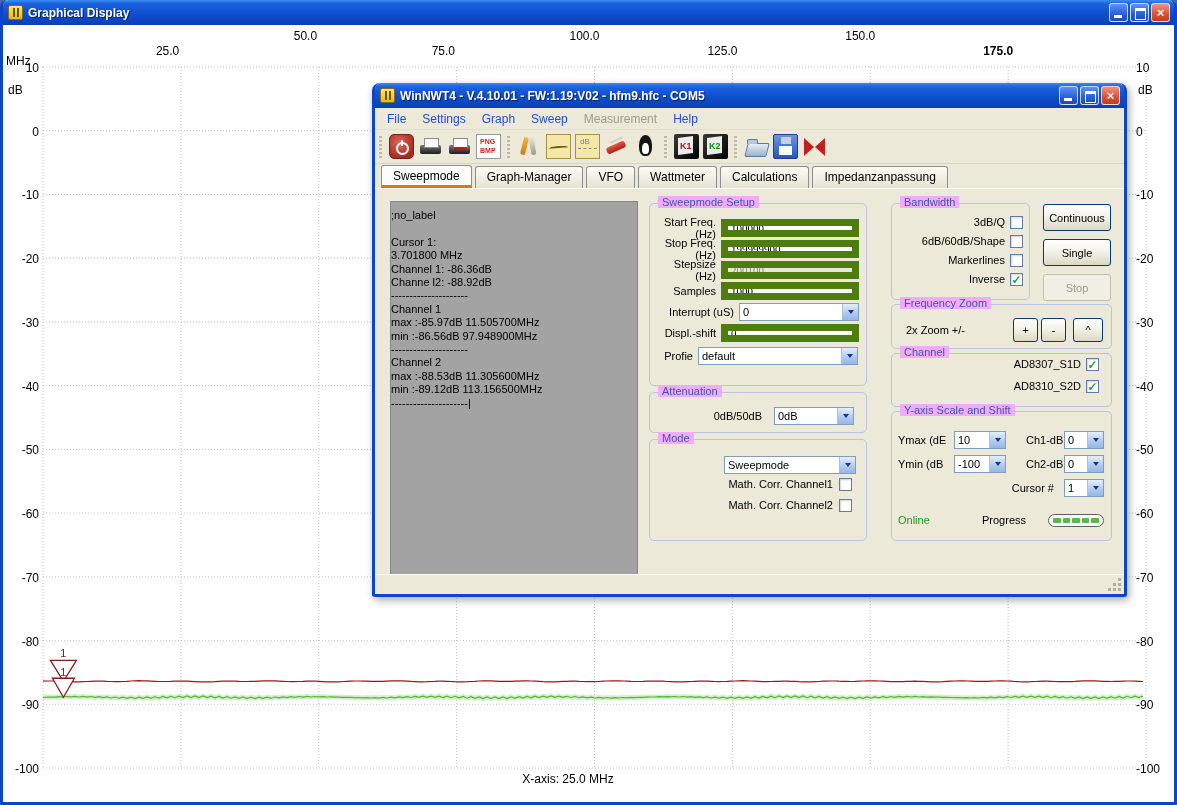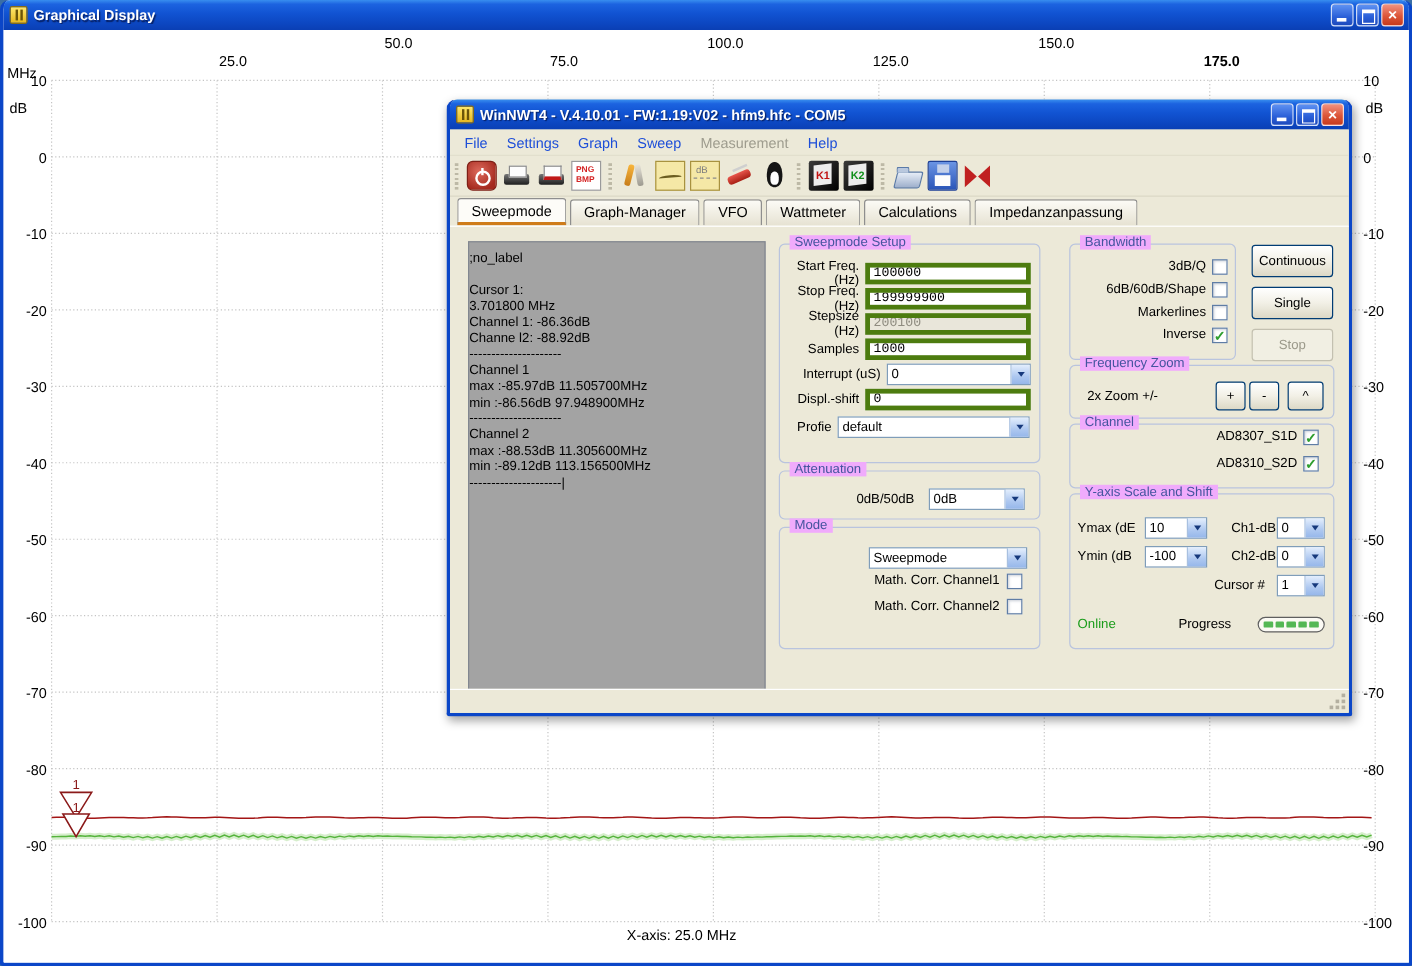--- a/index.html
+++ b/index.html
@@ -33,21 +33,21 @@
   .bg-client{position:absolute;left:0;top:25px;right:0;bottom:0;background:#fff;overflow:hidden}
   #plot-svg{position:absolute;left:0;top:0;pointer-events:none}
   .grid{stroke:#c4c4c4;stroke-width:1;stroke-dasharray:1 2;fill:none}
   .halo{fill:none;stroke:#d2ecc6;stroke-width:5;opacity:.9}
   .marker{fill:#fff;stroke:#8b1a1a;stroke-width:1.3}
   .mlabel{font-size:11px;fill:#8b1a1a;text-anchor:middle;font-family:"Liberation Sans",sans-serif}
   .ytick,.xtick,.axis-unit{position:absolute;font-size:12px;color:#000;line-height:14px}
   .ytick{width:34px}
   .ytick.left{left:2px;text-align:right}
   .ytick.right{left:1133px;text-align:left}
-  .xtick{width:50px;text-align:right}
+  .xtick{width:50px;text-align:left}
   .plot-status{position:absolute;left:340px;top:747px;width:450px;text-align:center;
     font-size:12px;color:#000}
 
   
   .app-window{left:372px;top:83px;width:755px;height:514px;background:#ece9d8;
     display:flex;flex-direction:column}
   .menubar{height:22px;background:#ece9d8;display:flex;align-items:center;padding-left:4px;
     border-bottom:1px solid #e2dfcd}
   .menu-item{font-size:12px;color:#1d4ed8;padding:2px 8px;cursor:default}
   .menu-item.disabled{color:#9e9c8e}
@@ -123,22 +123,22 @@
   .page{position:relative;flex:1;background:#ece9d8;border-top:1px solid #fff}
   .group{position:absolute;border:1px solid #b9c4de;border-radius:5px}
   .gtitle{position:absolute;top:-8px;left:8px;background:#f0abfc;padding:0 4px;
     color:#44549e;font-size:11px;white-space:nowrap}
 
   .info-panel{position:absolute;left:15px;top:12px;width:248px;height:388px;background:#a3a3a3;
     border:1px solid #828790;padding:7px 0;overflow:hidden}
   .iline{font-size:11px;line-height:13.4px;color:#000;white-space:pre}
 
   label,.flabel{font-size:11px;color:#000}
-  .txt{height:18px;border:4px solid #4d7c0f;background:#fff;font-size:11px;
-    font-family:Liberation Mono, monospace;padding:0 3px;color:#000}
+  .txt{height:18px;border:7px solid #4d7c0f;background:#fff;font-size:11px;
+    font-family:Liberation Serif, serif;padding:0 3px;color:#000}
   .txt.dis{background:#e9e6da;color:#8f8c80}
   .combo{height:18px;border:1px solid #7f9db9;background:#fff;display:flex;cursor:pointer}
   .combo .cval{flex:1;font-size:11px;padding:2px 3px;white-space:nowrap;overflow:hidden}
   .combo .cbtn{width:16px;border-left:1px solid #a8c0e0;display:flex;align-items:center;
     justify-content:center;background:linear-gradient(#e3eefd,#aec8f0 60%,#96b7ea)}
   .chev{width:0;height:0;border-left:3px solid transparent;border-right:3px solid transparent;
     border-top:4px solid #16397c}
   .cb{width:13px;height:13px;border:1px solid #5f7da5;background:#fff;display:inline-flex;
     align-items:center;justify-content:center;box-shadow:inset 1px 1px 2px rgba(60,80,110,.25);cursor:pointer}
   .cb .mark{display:none;color:#2f9e2f;font-size:12px;font-weight:bold;line-height:10px}

